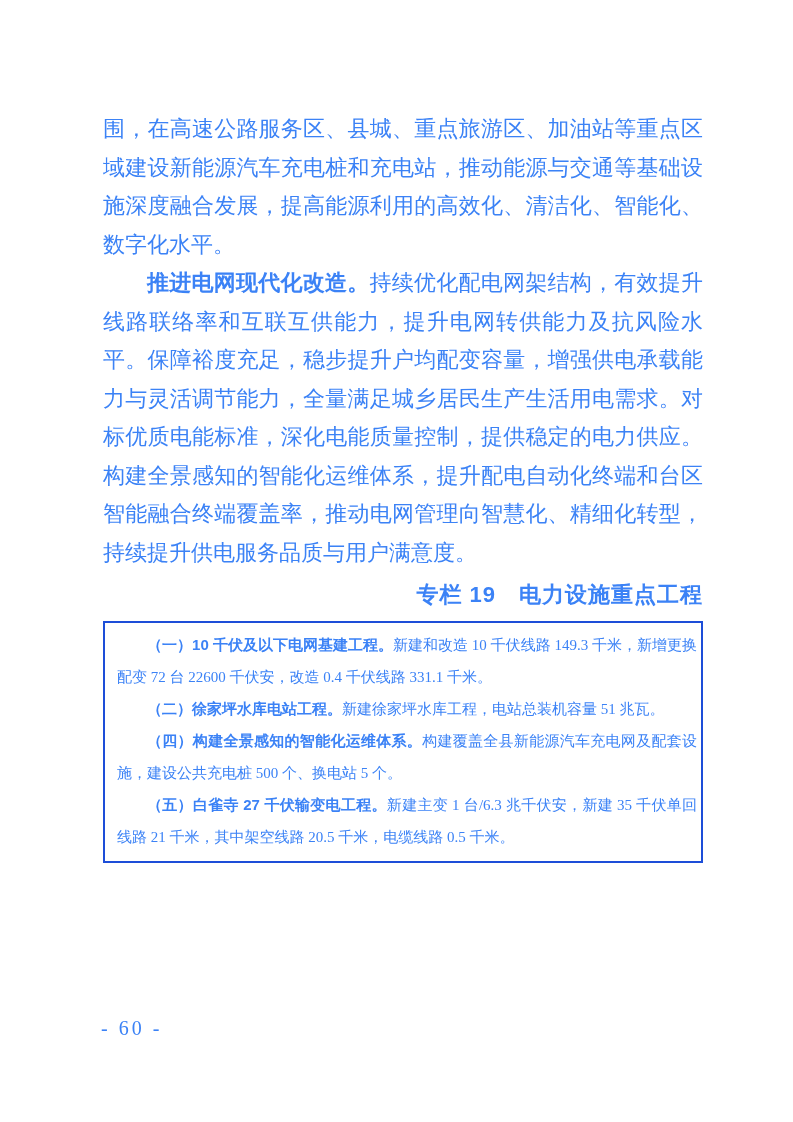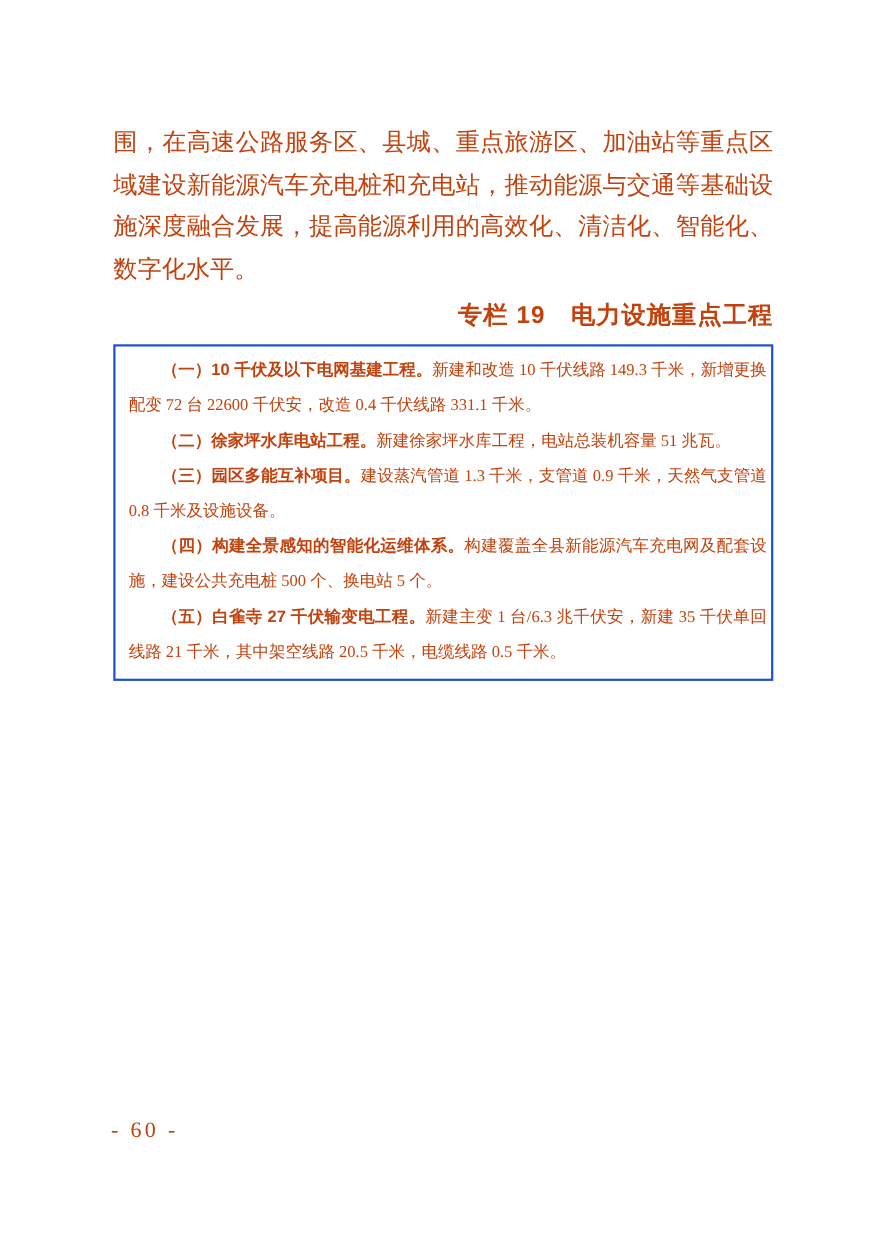--- a/index.html
+++ b/index.html
@@ -1,21 +1,21 @@
 <!DOCTYPE html>
 <html><head>
 <meta charset="utf-8">
 <style>
   html, body { margin: 0; padding: 0; background: #ffffff; }
   .page {
     position: relative;
     width: 793px;
     height: 1122px;
     background: #ffffff;
-    color: #c2410c;
+    color: #3b82f6;
     font-family: "Liberation Serif", "DejaVu Serif", serif;
     overflow: hidden;
     text-decoration: underline;
   }
   .content {
     position: absolute;
     left: 103px;
     top: 110px;
     width: 600px;
     font-size: 22px;
@@ -61,30 +61,30 @@
 </style>
 </head>
 <body>
 
 <div class="page">
 
   <div class="content">
 
     <p class="para"><span>围，在高速公路服务区、县城、重点旅游区、加油站等重点区域建设新能源汽车充电桩和充电站，推动能源与交通等基础设施深度融合发展，提高能源利用的高效化、清洁化、智能化、数字化水平。</span></p>
 
+    <p class="para indent"><span class="lead">推进电网现代化改造。</span><span>持续优化配电网架结构，有效提升线路联络率和互联互供能力，提升电网转供能力及抗风险水平。保障裕度充足，稳步提升户均配变容量，增强供电承载能力与灵活调节能力，全量满足城乡居民生产生活用电需求。对标优质电能标准，深化电能质量控制，提供稳定的电力供应。构建全景感知的智能化运维体系，提升配电自动化终端和台区智能融合终端覆盖率，推动电网管理向智慧化、精细化转型，持续提升供电服务品质与用户满意度。</span></p>
 
     <p class="box-title">专栏 19　电力设施重点工程</p>
 
     <div class="project-box">
 
       <p><span class="lead">（一）10 千伏及以下电网基建工程。</span><span>新建和改造 10 千伏线路 149.3 千米，新增更换配变 72 台 22600 千伏安，改造 0.4 千伏线路 331.1 千米。</span></p>
 
       <p><span class="lead">（二）徐家坪水库电站工程。</span><span>新建徐家坪水库工程，电站总装机容量 51 兆瓦。</span></p>
 
-      <p><span class="lead">（三）园区多能互补项目。</span><span>建设蒸汽管道 1.3 千米，支管道 0.9 千米，天然气支管道 0.8 千米及设施设备。</span></p>
 
       <p><span class="lead">（四）构建全景感知的智能化运维体系。</span><span>构建覆盖全县新能源汽车充电网及配套设施，建设公共充电桩 500 个、换电站 5 个。</span></p>
 
       <p><span class="lead">（五）白雀寺 27 千伏输变电工程。</span><span>新建主变 1 台/6.3 兆千伏安，新建 35 千伏单回线路 21 千米，其中架空线路 20.5 千米，电缆线路 0.5 千米。</span></p>
 
     </div>
   </div>
 
   <div class="footer">- 60 -</div>
 

